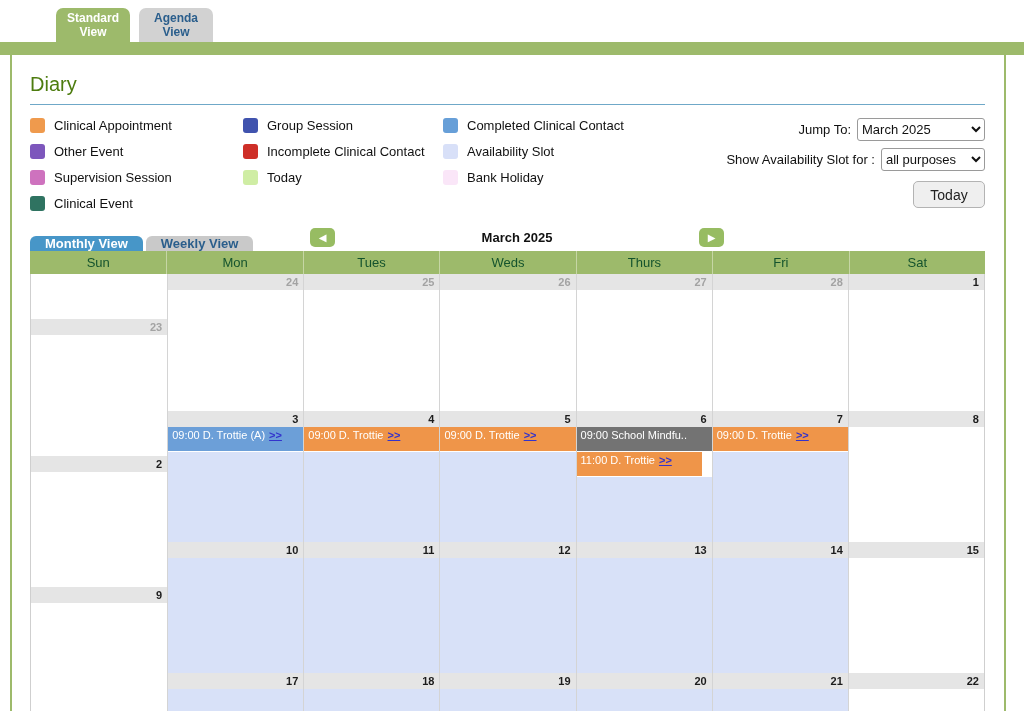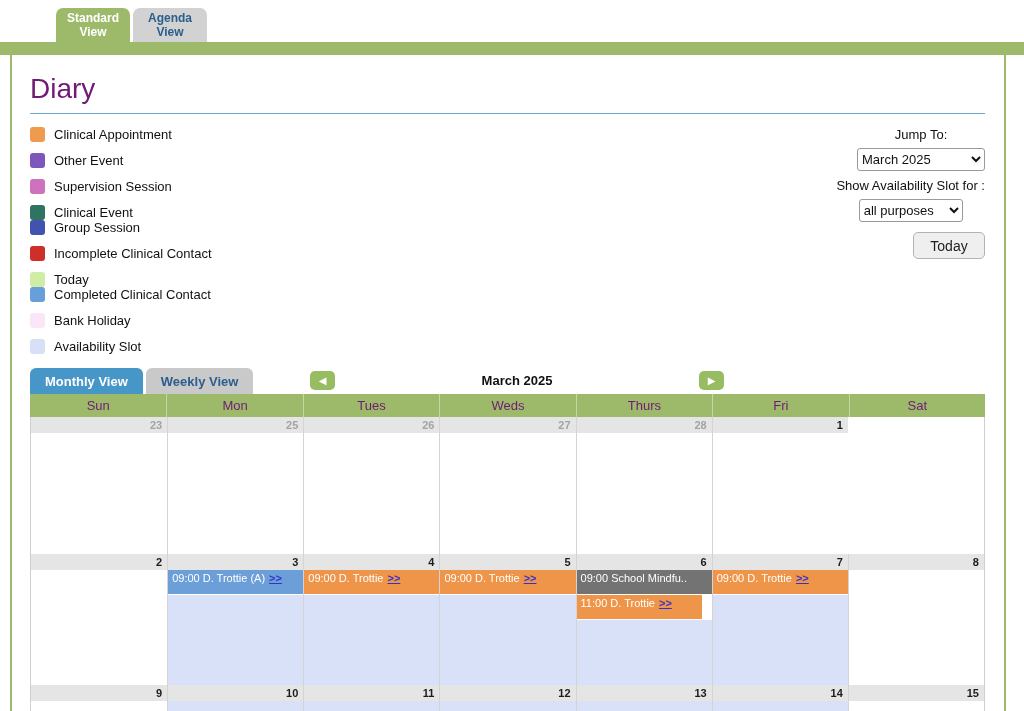--- a/index.html
+++ b/index.html
@@ -1,76 +1,76 @@
 <!DOCTYPE html>
 <html><head>
 <meta charset="utf-8">
 <style>
   * { box-sizing: border-box; margin: 0; padding: 0; }
   html,body { width:1024px; height:711px; overflow:hidden; background:#fff;
     font-family:"Liberation Sans", sans-serif; position:relative; }
 
   
-  .top-tabs { position:absolute; top:8px; left:30px; display:flex; gap:3px; z-index:2;padding-left:26px; }
+  .top-tabs { position:absolute; top:8px; left:30px; display:flex; gap:9px; z-index:2;padding-left:26px; }
   .wtab { min-width:62px; max-width:74px; padding:0 6px; height:34px; display:flex; align-items:center;
     justify-content:center; text-align:center; font-size:12px; font-weight:700; line-height:14px;
     border-radius:7px 7px 0 0; cursor:default; }
   .wtab.active { background:#9DBA6B; color:#fff; }
   .wtab.inactive { background:#D2D2D2; color:#2A5E8C; }
 
   .green-bar { position:absolute; top:42px; left:0; width:1024px; height:13px; background:#9DBA6B; }
 
   .frame { position:absolute; top:55px; left:10px; width:996px; height:656px; background:#fff;
     border-left:2px solid #9DBA6B; border-right:2px solid #9DBA6B; padding:16px 19px 0 18px; }
 
-  .page-title { font-size:28px; font-weight:400; color:#701a75; padding-bottom:8px;
+  .page-title { font-size:20px; font-weight:400; color:#4d7c0f; padding-bottom:8px;
     border-bottom:1px solid #6FA8C8; margin:2px 0 13px; }
 
   
   .legend-row { display:flex; align-items:flex-start; }
-  .legend-cols { display:flex;flex-direction:column; }
+  .legend-cols { display:flex; }
   .legend-col { display:flex; flex-direction:column; gap:11px; }
   .legend-col.c1 { width:213px; } .legend-col.c2 { width:200px; } .legend-col.c3 { width:230px; }
   .legend-item { display:flex; align-items:center; gap:9px; font-size:13px; color:#111; }
   .swatch { width:15px; height:15px; border-radius:3px; flex:none; }
 
   .controls { flex:1; display:flex; flex-direction:column; align-items:flex-end; gap:7px; font-size:13px; color:#111; }
-  .control-row { display:flex; align-items:center; gap:6px;flex-direction:column; }
+  .control-row { display:flex; align-items:center; gap:6px; }
   select { height:23px; font-size:13px; font-family:inherit; color:#111; border:1px solid #9a9a9a;
     background:#fff; border-radius:3px; }
   .jump-select { width:128px; }
   .avail-select { width:104px; }
   .today-btn { margin-top:3px; width:72px; height:27px; background:#EFEFEF; border:1px solid #b3b3b3;
     border-radius:5px; font-size:14px; font-family:inherit; color:#222; cursor:pointer; }
 
   
   .cal-header-row { position:relative; margin-top:13px; height:27px; }
   .view-tabs { position:absolute; left:0; bottom:0; display:flex; gap:3px; }
-  .vtab { height:26px; padding:0 15px; display:flex; align-items:center; font-size:13px; font-weight:700;
+  .vtab { height:15px; padding:0 15px; display:flex; align-items:center; font-size:13px; font-weight:700;
     border-radius:6px 6px 0 0; cursor:default; }
   .vtab.active { background:#4796C8; color:#fff; }
   .vtab.inactive { background:#C9C9C9; color:#2A5E8C; }
   .month-nav { position:absolute; left:280px; width:414px; bottom:4px; display:flex;
     align-items:center; justify-content:space-between; }
   .nav-btn { width:25px; height:19px; background:#97BC62; border:none; border-radius:5px; color:#fff;
     font-size:10px; line-height:19px; text-align:center; padding:0; cursor:pointer; }
   .month-title { font-size:13px; font-weight:700; color:#111; }
 
   
   .day-header { display:grid; grid-template-columns:repeat(7,1fr); background:#9DBA6B; height:23px; }
-  .dh { display:flex; align-items:center; justify-content:center; color:#701a75; font-size:13px;
+  .dh { display:flex; align-items:center; justify-content:center; color:#14532d; font-size:13px;
     border-left:1px solid #c6d6a5; }
   .dh:first-child { border-left:none; }
 
   .week { display:grid; grid-template-columns:repeat(7,1fr); border-left:1px solid #cfcfcf;
     border-right:1px solid #cfcfcf; }
   .week.first { height:137px; }
   .week.rest { height:131px; }
   .day-cell { border-left:1px solid #d4d4d4; display:flex; flex-direction:column; overflow:hidden; background:#fff; }
-  .day-cell:first-child { border-left:none; }
+  .day-cell:first-child { border-left:none;margin-top:45px; }
   .date-strip { height:16px; flex:none; background:#E5E5E5; font-size:11px; font-weight:700; color:#1c1c1c;
     text-align:right; padding:2px 5px 0 0; line-height:13px; }
   .date-strip.other { color:#A3A3A3; }
   .cell-body { flex:1; display:flex; flex-direction:column; }
   .event { height:24px; flex:none; font-size:11px; line-height:16px; color:#fff; padding-left:4px;
     white-space:nowrap; overflow:hidden; margin-bottom:1px; cursor:pointer; }
   .event.narrow { width:93%; }
   .event .more { color:#3333CC; text-decoration:underline; font-weight:700; margin-left:4px; cursor:pointer; }
   .avail { flex:1; cursor:pointer; }
 </style>
@@ -119,26 +119,26 @@
             <span class="swatch" style="background: rgb(207, 237, 164);"></span>
             <span>Today</span>
           </div>
         </div>
         <div class="legend-col c3">
           <div class="legend-item">
             <span class="swatch" style="background: rgb(103, 159, 216);"></span>
             <span>Completed Clinical Contact</span>
           </div>
           <div class="legend-item">
+            <span class="swatch" style="background: rgb(216, 224, 248);"></span>
+            <span>Availability Slot</span>
+          </div>
+          <div class="legend-item">
             <span class="swatch" style="background: rgb(250, 230, 248);"></span>
             <span>Bank Holiday</span>
-          </div>
-          <div class="legend-item">
-            <span class="swatch" style="background: rgb(216, 224, 248);"></span>
-            <span>Availability Slot</span>
           </div>
         </div>
       </div>
     <div class="controls">
       <div class="control-row">
         <span>Jump To:</span>
         <select class="jump-select">
           <option>March 2025</option>
         </select>
       </div>
@@ -173,20 +173,24 @@
       <div class="dh">Fri</div>
       <div class="dh">Sat</div>
     </div>
   <div>
       <div class="week first">
         <div class="day-cell">
           <div class="date-strip other">23</div>
           <div class="cell-body"></div>
         </div>
         <div class="day-cell">
+          <div class="date-strip other">24</div>
+          <div class="cell-body"></div>
+        </div>
+        <div class="day-cell">
           <div class="date-strip other">25</div>
           <div class="cell-body"></div>
         </div>
         <div class="day-cell">
           <div class="date-strip other">26</div>
           <div class="cell-body"></div>
         </div>
         <div class="day-cell">
           <div class="date-strip other">27</div>
           <div class="cell-body"></div>

